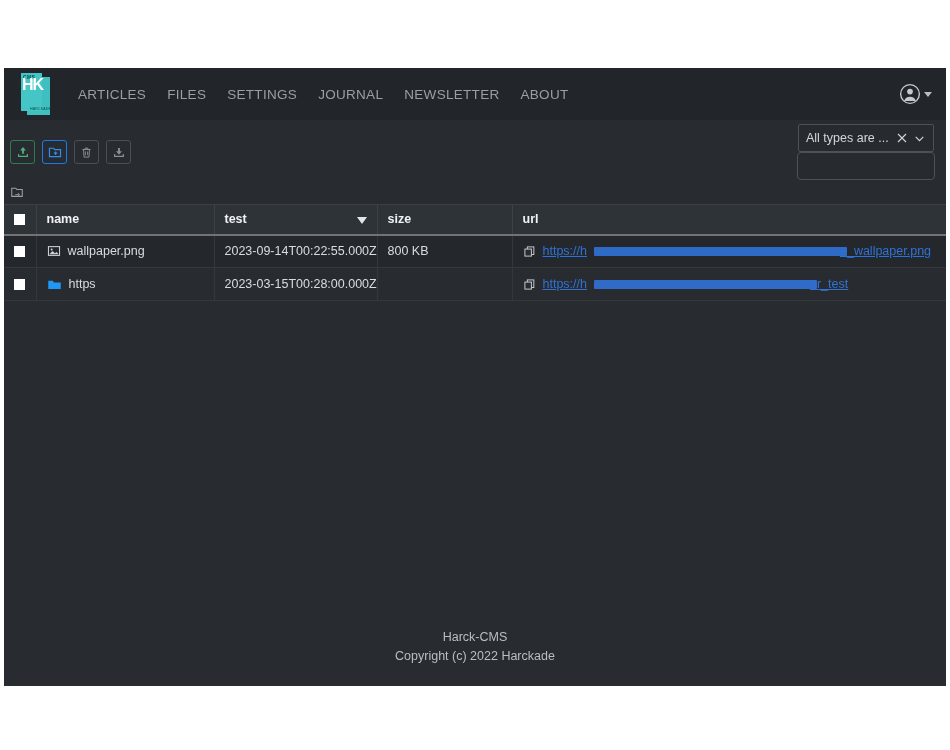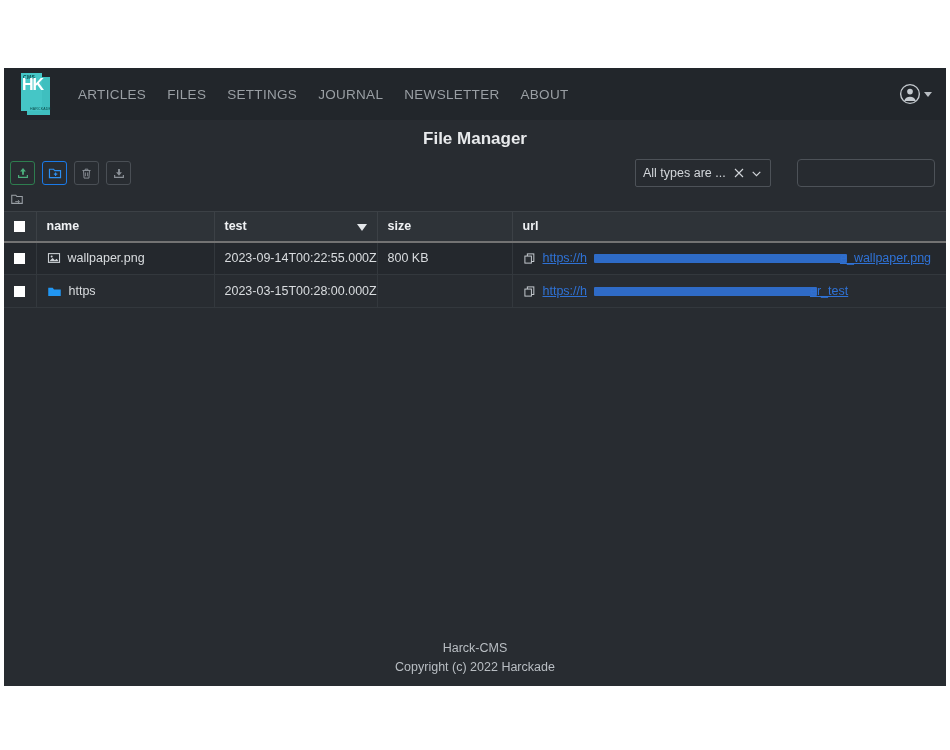--- a/index.html
+++ b/index.html
@@ -155,22 +155,22 @@
     cursor: pointer;
     box-sizing: border-box;
   }
   .tool-btn.green  { border: 1px solid #2e7d4f; }
   .tool-btn.blue   { border: 1px solid #1a7ae8; }
   .tool-btn.muted  { border: 1px solid #4a4f55; cursor: default; }
 
   .toolbar-right {
     display: flex;
     align-items: center;
-    gap: 26px;
     padding-right: 5px;
+    flex-direction: column;
   }
   .type-select {
     width: 136px;
     height: 28px;
     border: 1px solid #4d5258;
     background: #272b30;
     border-radius: 2px;
     display: flex;
     align-items: center;
     padding: 0 7px;
@@ -280,21 +280,21 @@
     opacity: 0.95;
   }
 
   
   .footer {
     flex: 0 0 auto;
     text-align: center;
     color: #b9bec3;
     font-size: 12.5px;
     line-height: 19px;
-    padding-bottom: 9px;
+    padding-bottom: 20px;
   }
 </style>
 </head>
 <body>
 
 <div id="app-window">
 
   <div class="navbar">
 
     <div class="brand-logo">
@@ -317,21 +317,20 @@
     <div class="nav-right">
       <svg width="22" height="22" viewBox="0 0 24 24">
         <circle cx="12" cy="12" r="10.2" fill="none" stroke="#c4c9ce" stroke-width="1.5"></circle>
         <circle cx="12" cy="9.4" r="3.1" fill="#c4c9ce"></circle>
         <path d="M5.6 19.6a6.8 6.8 0 0 1 12.8 0z" fill="#c4c9ce"></path>
       </svg>
       <span class="caret-down"></span>
     </div>
   </div>
 
-  <div class="page-title">File Manager</div>
 
   <div class="toolbar-row">
 
     <div class="toolbar-left">
 
       <div class="tool-btn green">
         <svg width="14" height="14" viewBox="0 0 24 24">
           <path d="M12 3.5 L17 9.5 H13.6 V15 H10.4 V9.5 H7 Z" fill="#4caf7d"></path>
           <path d="M4.5 15.5 V19.5 H19.5 V15.5" fill="none" stroke="#4caf7d" stroke-width="2"></path>
         </svg>

